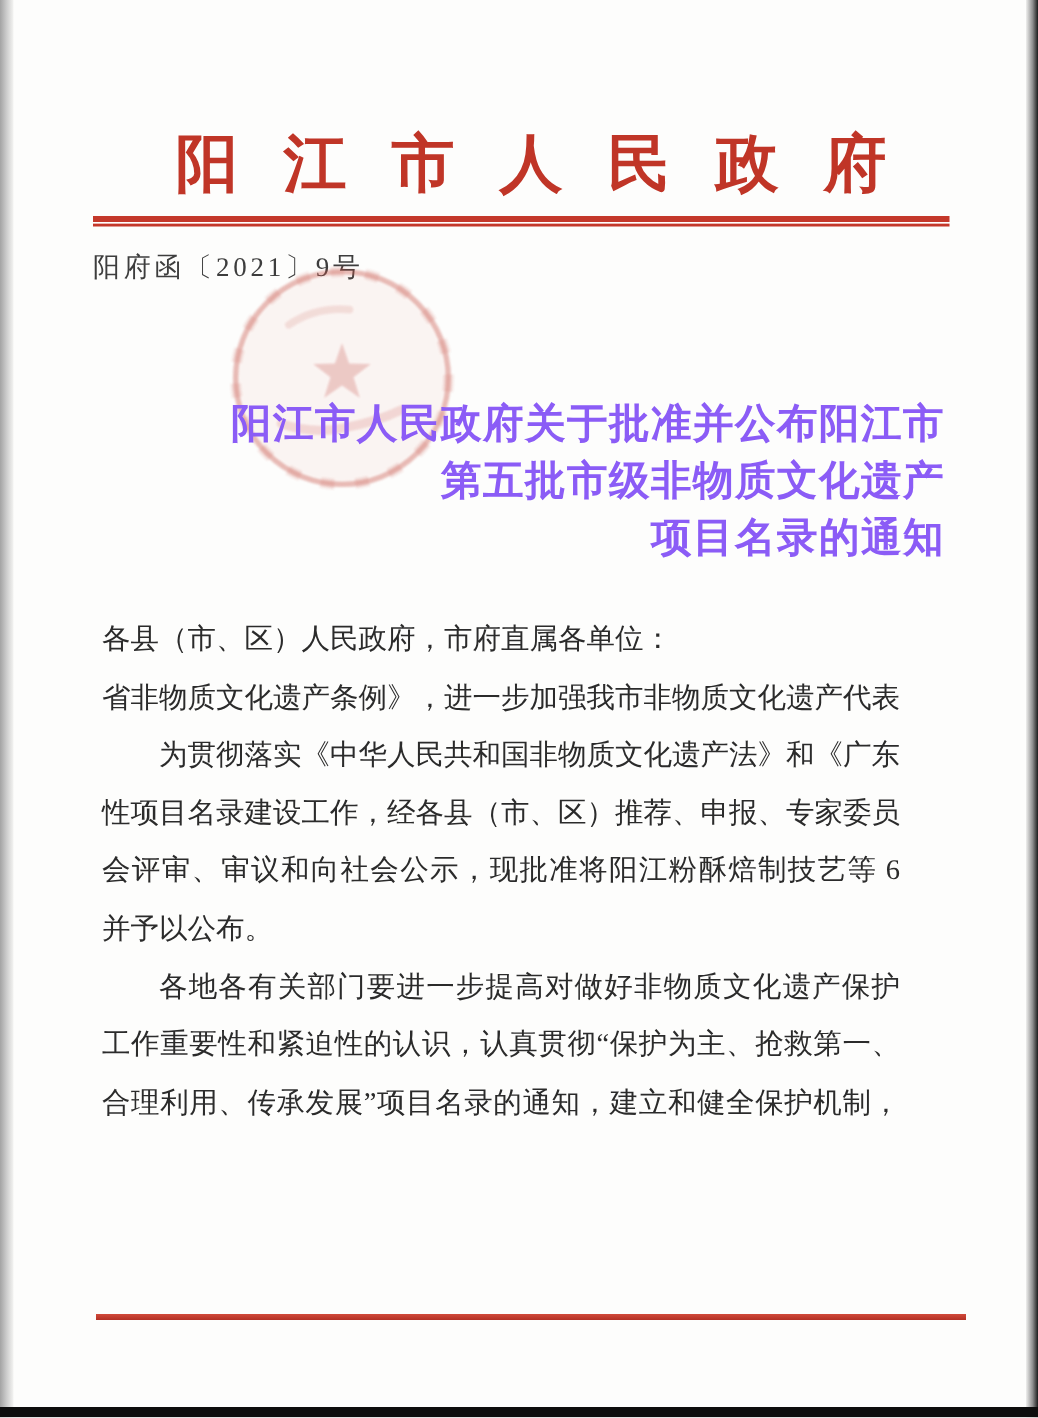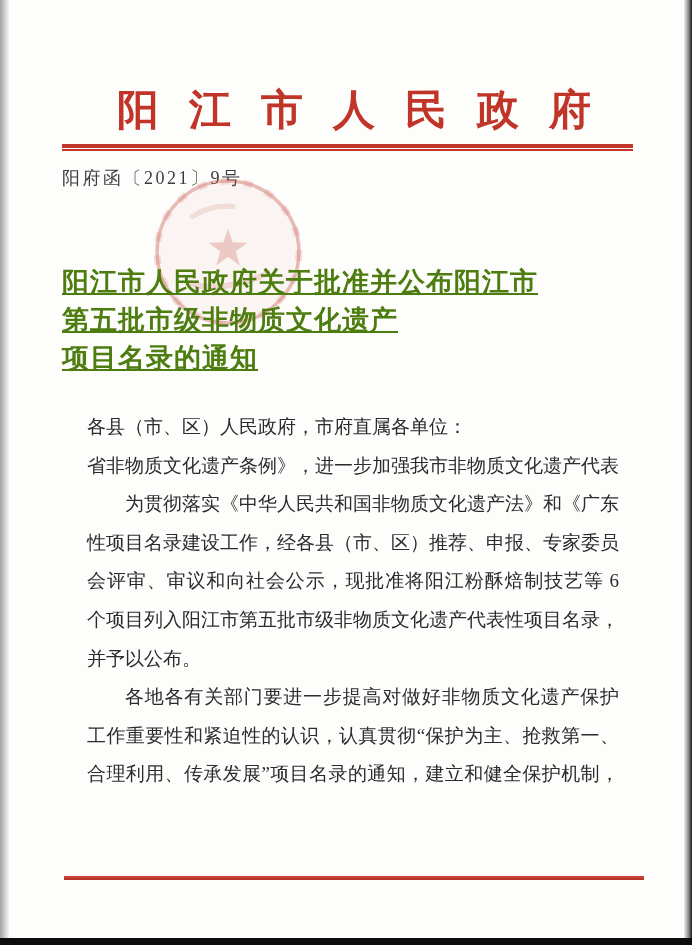--- a/index.html
+++ b/index.html
@@ -33,27 +33,27 @@
 
   
   .seal{
     position:absolute;left:152px;top:176px;width:152px;height:152px;
     filter:blur(0.7px);opacity:0.85;
   }
 
   
   .title{
     position:absolute;top:263px;left:62px;width:568px;
-    text-align:left;color:#4d7c0f;text-decoration:underline;
+    text-align:right;color:#8b5cf6;
   }
   .title-line{font-size:27px;line-height:38px;font-weight:bold;letter-spacing:1px;}
 
   
   .body{
-    position:absolute;top:408px;left:87px;width:532px;
+    position:absolute;top:408px;left:68px;width:532px;
     color:#2b2b2b;font-size:19px;
   }
   .line{line-height:38.6px;white-space:nowrap;}
   .line.fill{white-space:normal;text-align:justify;text-align-last:justify;}
   .line.indent{text-indent:38px;}
 
   .bottom-rule{
     position:absolute;top:876px;left:64px;width:580px;height:4px;
     background:linear-gradient(to bottom,#d14a3a,#b33024);
   }
@@ -86,21 +86,20 @@
     <div class="title-line">第五批市级非物质文化遗产</div>
     <div class="title-line">项目名录的通知</div>
   </div>
 
   <div class="body">
     <div class="line">各县（市、区）人民政府，市府直属各单位：</div>
     <div class="line fill">省非物质文化遗产条例》，进一步加强我市非物质文化遗产代表</div>
     <div class="line fill indent">为贯彻落实《中华人民共和国非物质文化遗产法》和《广东</div>
     <div class="line fill">性项目名录建设工作，经各县（市、区）推荐、申报、专家委员</div>
     <div class="line fill">会评审、审议和向社会公示，现批准将阳江粉酥焙制技艺等 6</div>
-    <div class="line fill">个项目列入阳江市第五批市级非物质文化遗产代表性项目名录，</div>
     <div class="line">并予以公布。</div>
     <div class="line fill indent">各地各有关部门要进一步提高对做好非物质文化遗产保护</div>
     <div class="line fill">工作重要性和紧迫性的认识，认真贯彻“保护为主、抢救第一、</div>
     <div class="line fill">合理利用、传承发展”项目名录的通知，建立和健全保护机制，</div>
   </div>
 
   <div class="bottom-rule"></div>
 
 </div>
 

